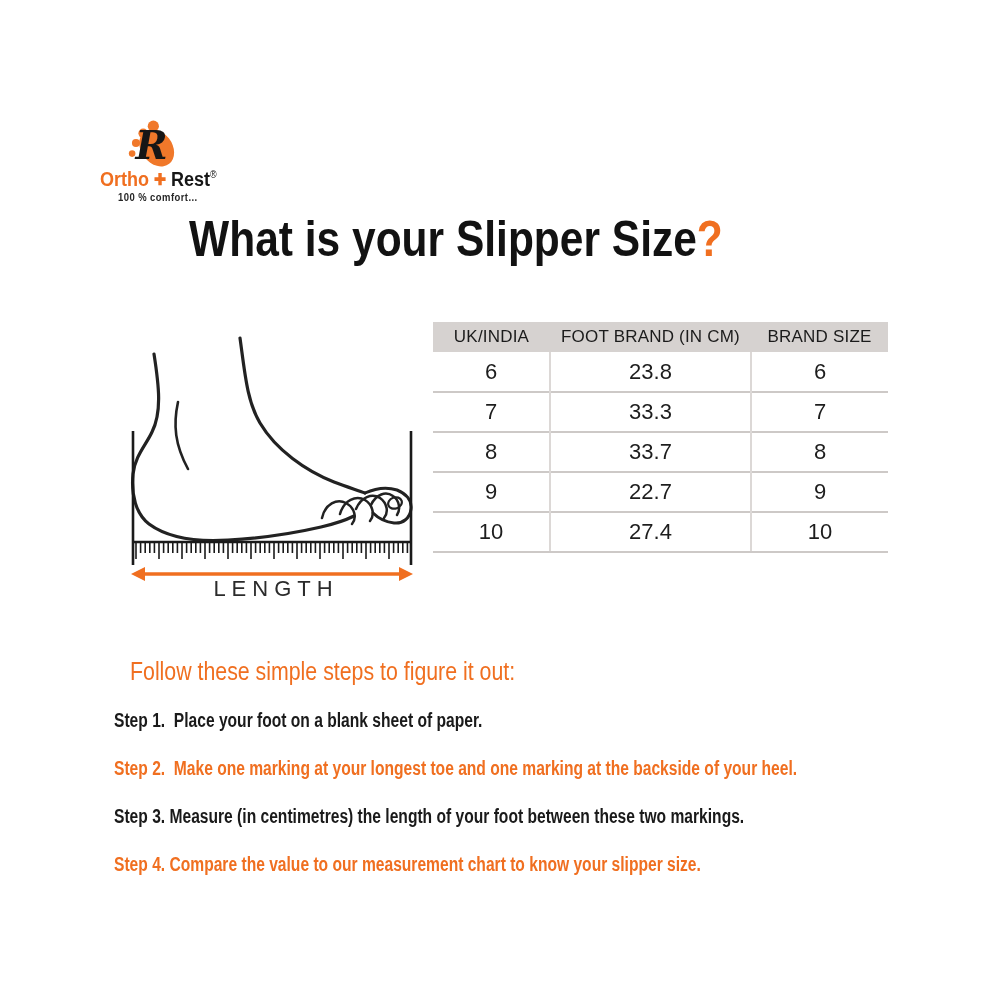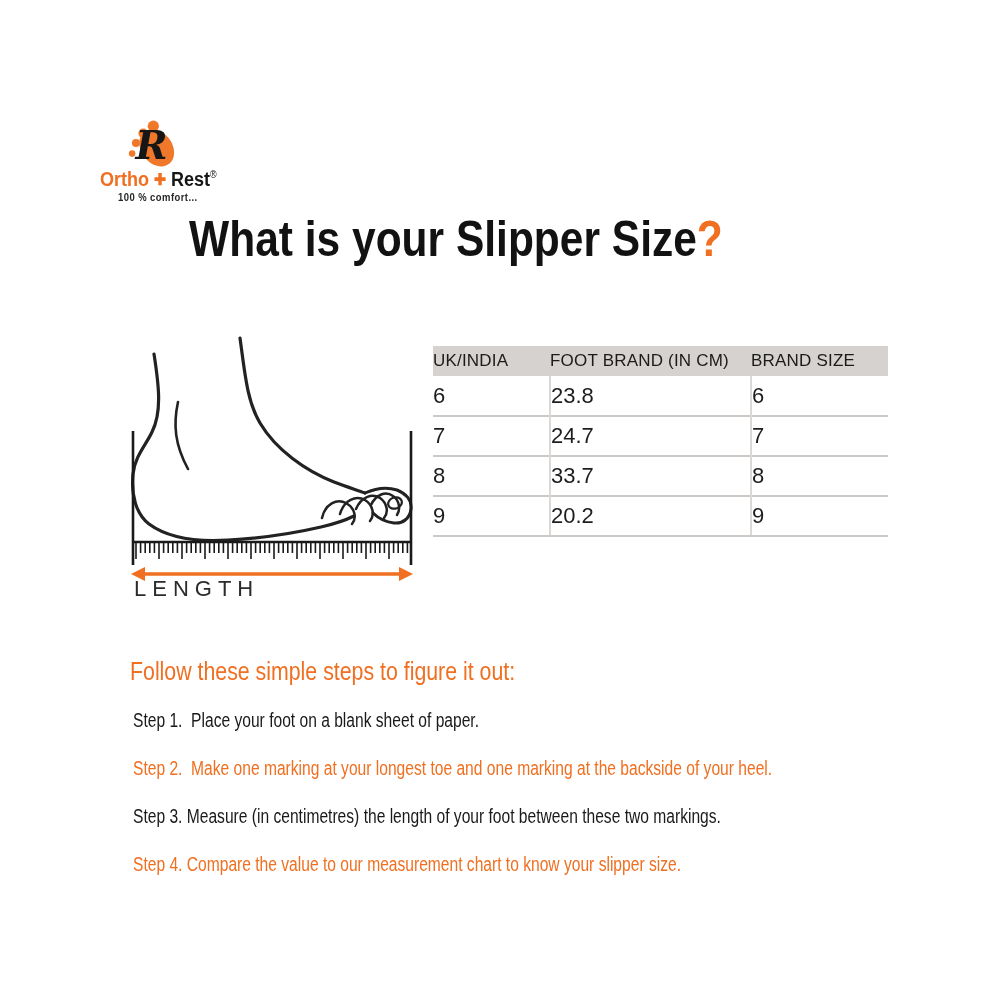--- a/index.html
+++ b/index.html
@@ -34,44 +34,44 @@
   .title{
     position:absolute;left:0;top:210px;width:912px;text-align:center;
     font-size:50px;font-weight:bold;color:#121212;
   }
   .title-inner{display:inline-block;transform:scaleX(.85);transform-origin:center top;white-space:nowrap;}
   .title .qmark{color:var(--accent);}
   
   .diagram{position:absolute;left:128px;top:328px;width:290px;height:280px;}
   .diagram svg{position:absolute;left:0;top:0;}
   .length-label{
-    position:absolute;left:0;top:248px;width:290px;text-align:left;
+    position:absolute;left:0;top:248px;width:290px;text-align:center;
     font-size:22px;letter-spacing:6px;text-indent:6px;color:#2B2B2B;
   }
   
   .size-table{
     position:absolute;left:433px;top:322px;width:455px;border-collapse:collapse;
-    text-align:left;color:#1d1d1d;margin-top:24px;
+    text-align:center;color:#1d1d1d;
   }
   .size-table th{
     background:var(--hdr-bg);height:30px;font-size:17px;font-weight:normal;
     color:#1b1b1b;letter-spacing:.2px;
   }
   .size-table col.c1{width:117px;} .size-table col.c2{width:201px;} .size-table col.c3{width:137px;}
   .size-table td{height:40px;font-size:22px;}
   .size-table tbody tr td{border-top:2px solid var(--line);}
   .size-table tbody tr:first-child td{border-top:none;}
   .size-table tbody td + td{border-left:2px solid var(--vline);}
   .size-table tbody tr:last-child td{border-bottom:2px solid var(--line);}
   
   .follow{
     position:absolute;left:130px;top:656px;font-size:26px;font-weight:normal;color:var(--accent);
     white-space:nowrap;transform:scaleX(.82);transform-origin:left top;
   }
-  .steps{position:absolute;left:133px;top:710px;list-style:none;}
+  .steps{position:absolute;left:114px;top:710px;list-style:none;font-weight:bold;}
   .step{
     font-size:20px;line-height:21px;margin-bottom:27px;white-space:pre;
     transform:scaleX(.78);transform-origin:left top;color:var(--ink);
   }
   .step.orange{color:var(--accent);}
   .step.black{color:var(--ink);}
 </style>
 </head>
 <body>
 
@@ -208,32 +208,37 @@
       </tr>
     </thead>
     <tbody id="size-table-body">
         <tr>
           <td>6</td>
           <td>23.8</td>
           <td>6</td>
         </tr>
         <tr>
           <td>7</td>
-          <td>24.7</td>
+          <td>33.3</td>
           <td>7</td>
         </tr>
         <tr>
           <td>8</td>
           <td>33.7</td>
           <td>8</td>
         </tr>
         <tr>
           <td>9</td>
-          <td>20.2</td>
+          <td>22.7</td>
           <td>9</td>
+        </tr>
+        <tr>
+          <td>10</td>
+          <td>27.4</td>
+          <td>10</td>
         </tr>
       </tbody>
   </table>
 
   <h2 class="follow">Follow these simple steps to figure it out:</h2>
   <ol class="steps" id="steps-list">
       <li class="step black">Step 1.  Place your foot on a blank sheet of paper.</li>
       <li class="step orange">Step 2.  Make one marking at your longest toe and one marking at the backside of your heel.</li>
       <li class="step black">Step 3. Measure (in centimetres) the length of your foot between these two markings.</li>
       <li class="step orange">Step 4. Compare the value to our measurement chart to know your slipper size.</li>

